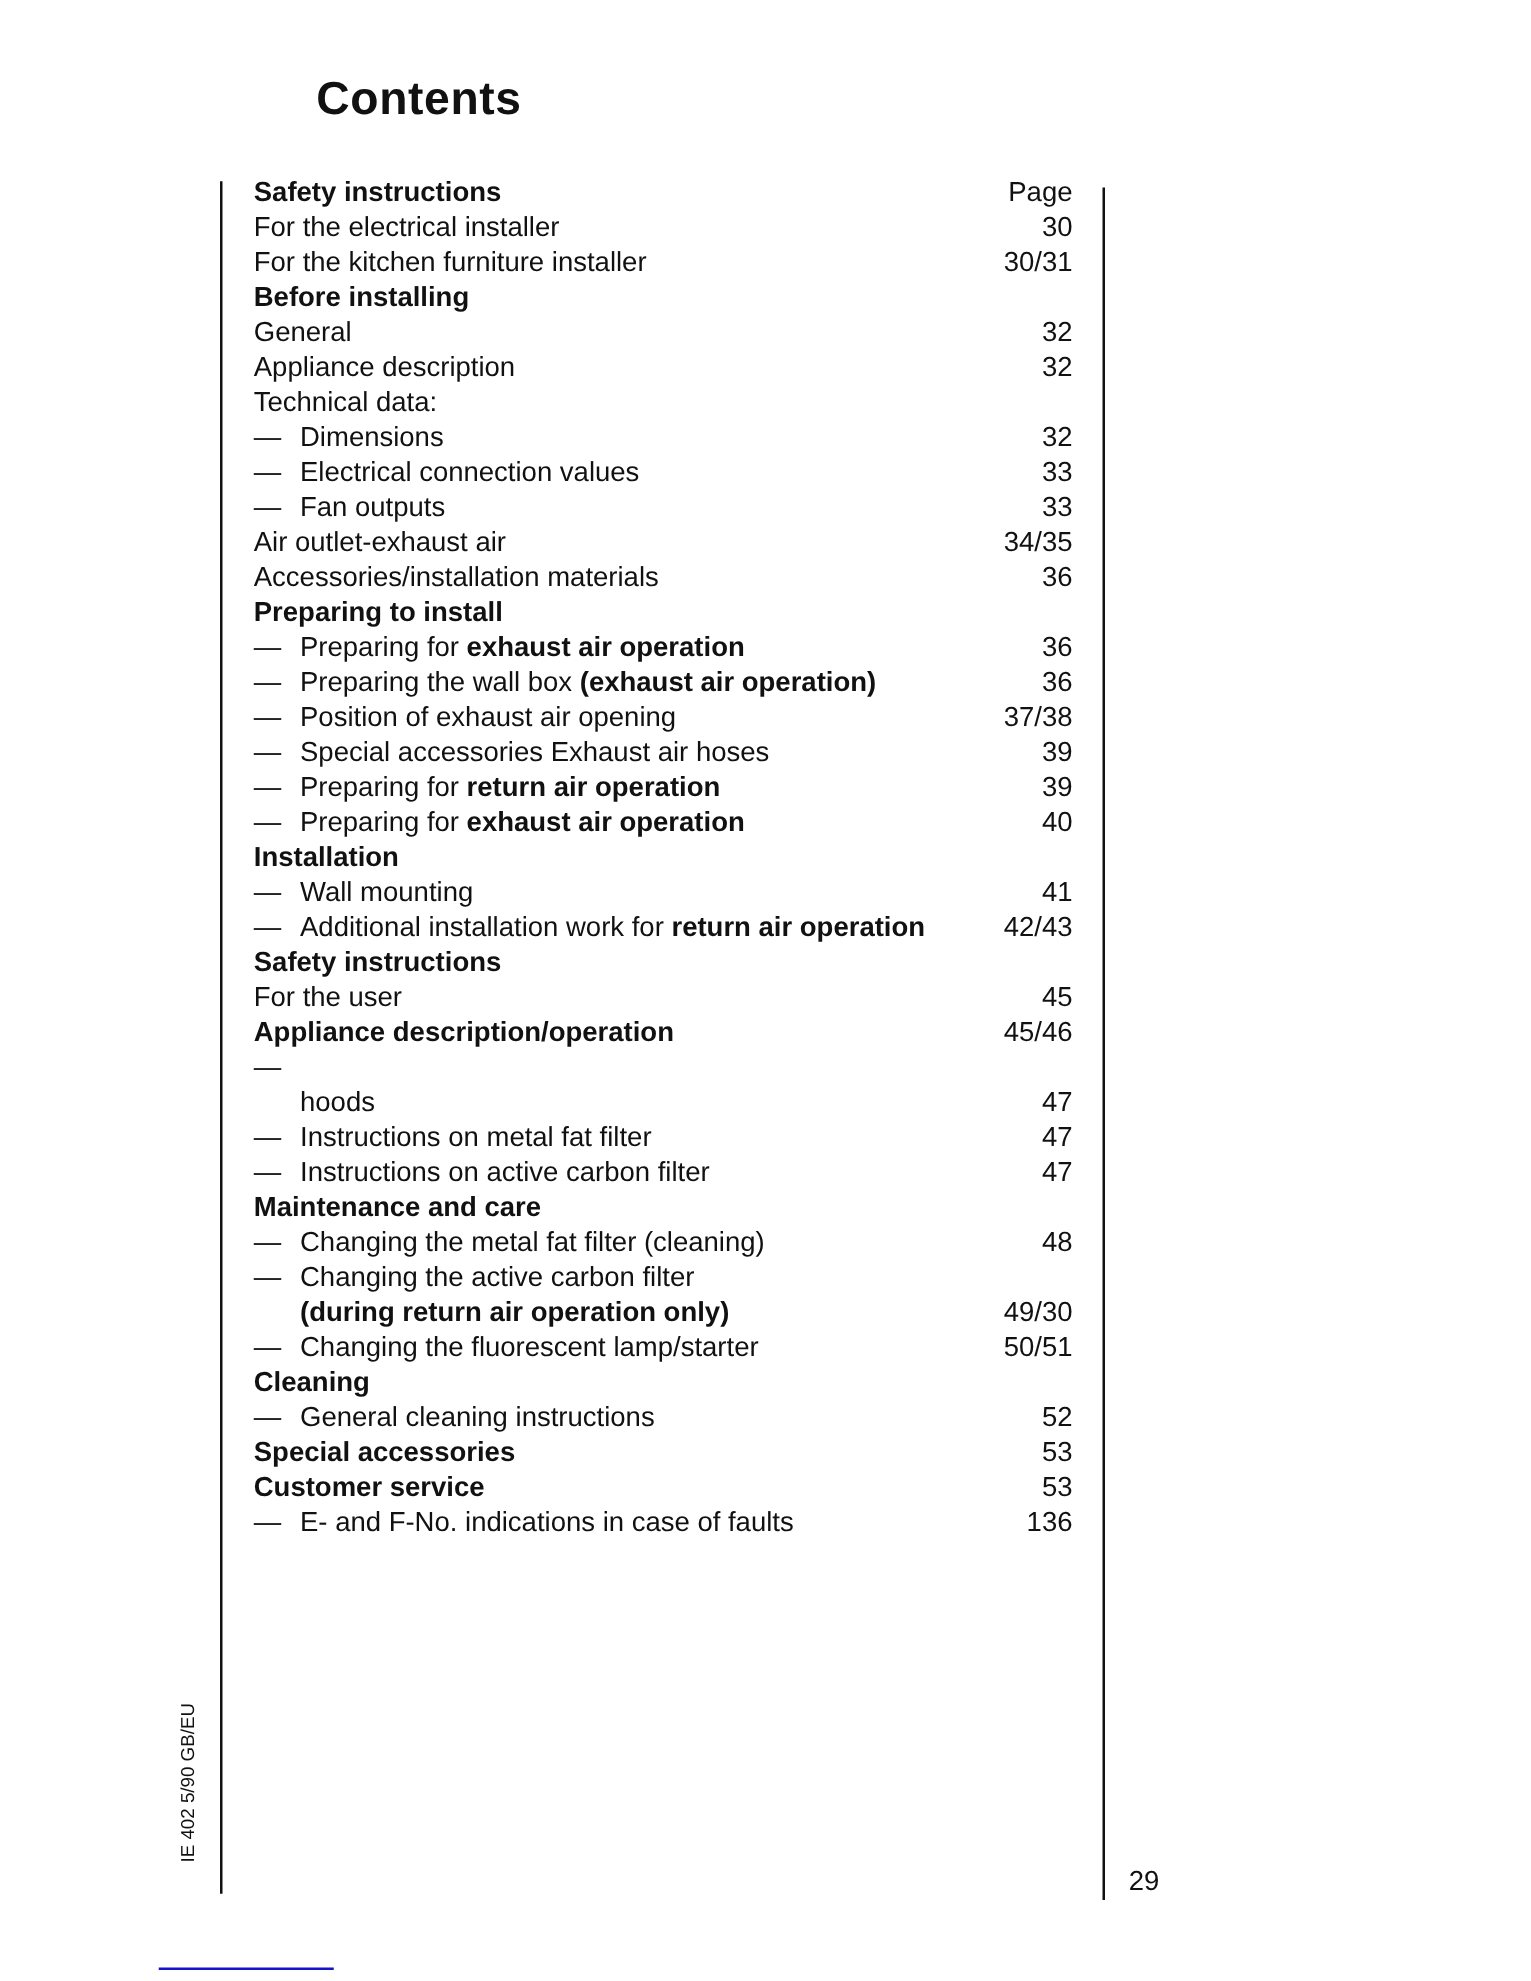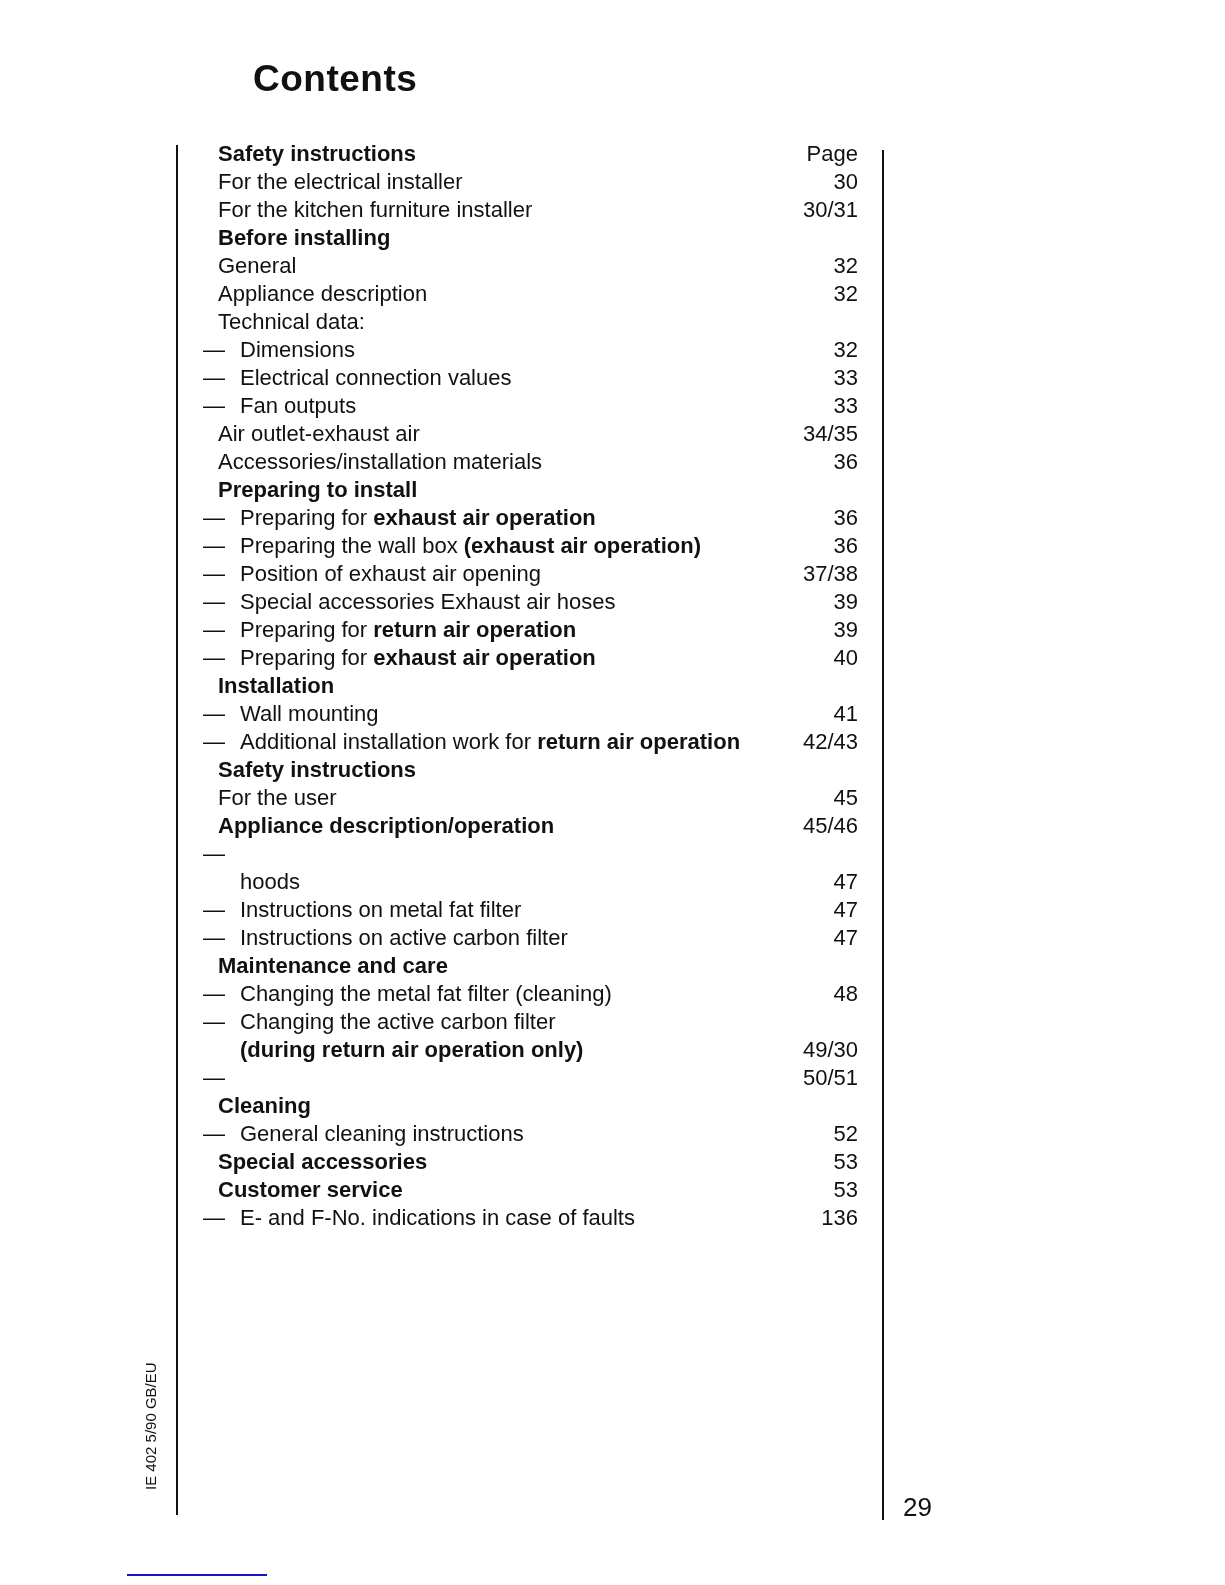--- a/index.html
+++ b/index.html
@@ -4,27 +4,27 @@
 <style>
   html, body { margin:0; padding:0; background:#fff; }
   body { width:1225px; height:1585px; position:relative; overflow:hidden; font-family:"Liberation Sans", sans-serif; color:#111; }
   .title { position:absolute; left:205px; top:58px; font-size:37px; font-weight:bold; letter-spacing:0.5px;margin-left:48px; }
   .vline-left { position:absolute; left:176px; top:145px; width:2px; height:1370px; background:#111; }
   .vline-right { position:absolute; left:882px; top:150px; width:2px; height:1370px; background:#111; }
   .toc { position:absolute; left:203px; top:140px; width:655px; }
   .row { position:relative; height:28px; line-height:28px; font-size:22px; }
   .row.heading { font-weight:bold; margin-top:0; }
   .row.first { margin-top:0; }
-  .row .txt { position:absolute; left:15px; white-space:nowrap; }
+  .row .txt { position:absolute; left:0; white-space:nowrap; }
   .row .dashc { position:absolute; left:0; }
   .row .body { position:absolute; left:37px; white-space:nowrap; }
   .row .pg { position:absolute; right:0; white-space:nowrap; }
   .row b { font-weight:bold; }
   .sidecode { position:absolute; left:142px; top:1490px; transform:rotate(-90deg); transform-origin:left top; font-size:15px; white-space:nowrap; }
-  .pagenum { position:absolute; left:903px; top:1492px; font-size:26px; }
+  .pagenum { position:absolute; left:903px; top:1492px; font-size:22px; }
   .blue-line { position:absolute; left:127px; top:1574px; width:140px; height:2px; background:#1515c8; }
 </style>
 </head>
 <body>
 
 <div class="title">Contents</div>
 <div class="vline-left"></div>
 <div class="vline-right"></div>
 <div class="toc" id="toc">
     <div class="row heading first">
@@ -169,20 +169,21 @@
       <span class="dashc">—</span>
       <span class="body"><span>Changing the active carbon filter</span></span>
       <span class="pg"></span>
     </div>
     <div class="row">
       <span class="body"><b>(during return air operation only)</b></span>
       <span class="pg">49/30</span>
     </div>
     <div class="row">
       <span class="dashc">—</span>
+      <span class="body"><span>Changing the fluorescent lamp/starter</span></span>
       <span class="pg">50/51</span>
     </div>
     <div class="row heading">
       <span class="txt">Cleaning</span>
       <span class="pg" style="font-weight: normal;"></span>
     </div>
     <div class="row">
       <span class="dashc">—</span>
       <span class="body"><span>General cleaning instructions</span></span>
       <span class="pg">52</span>

